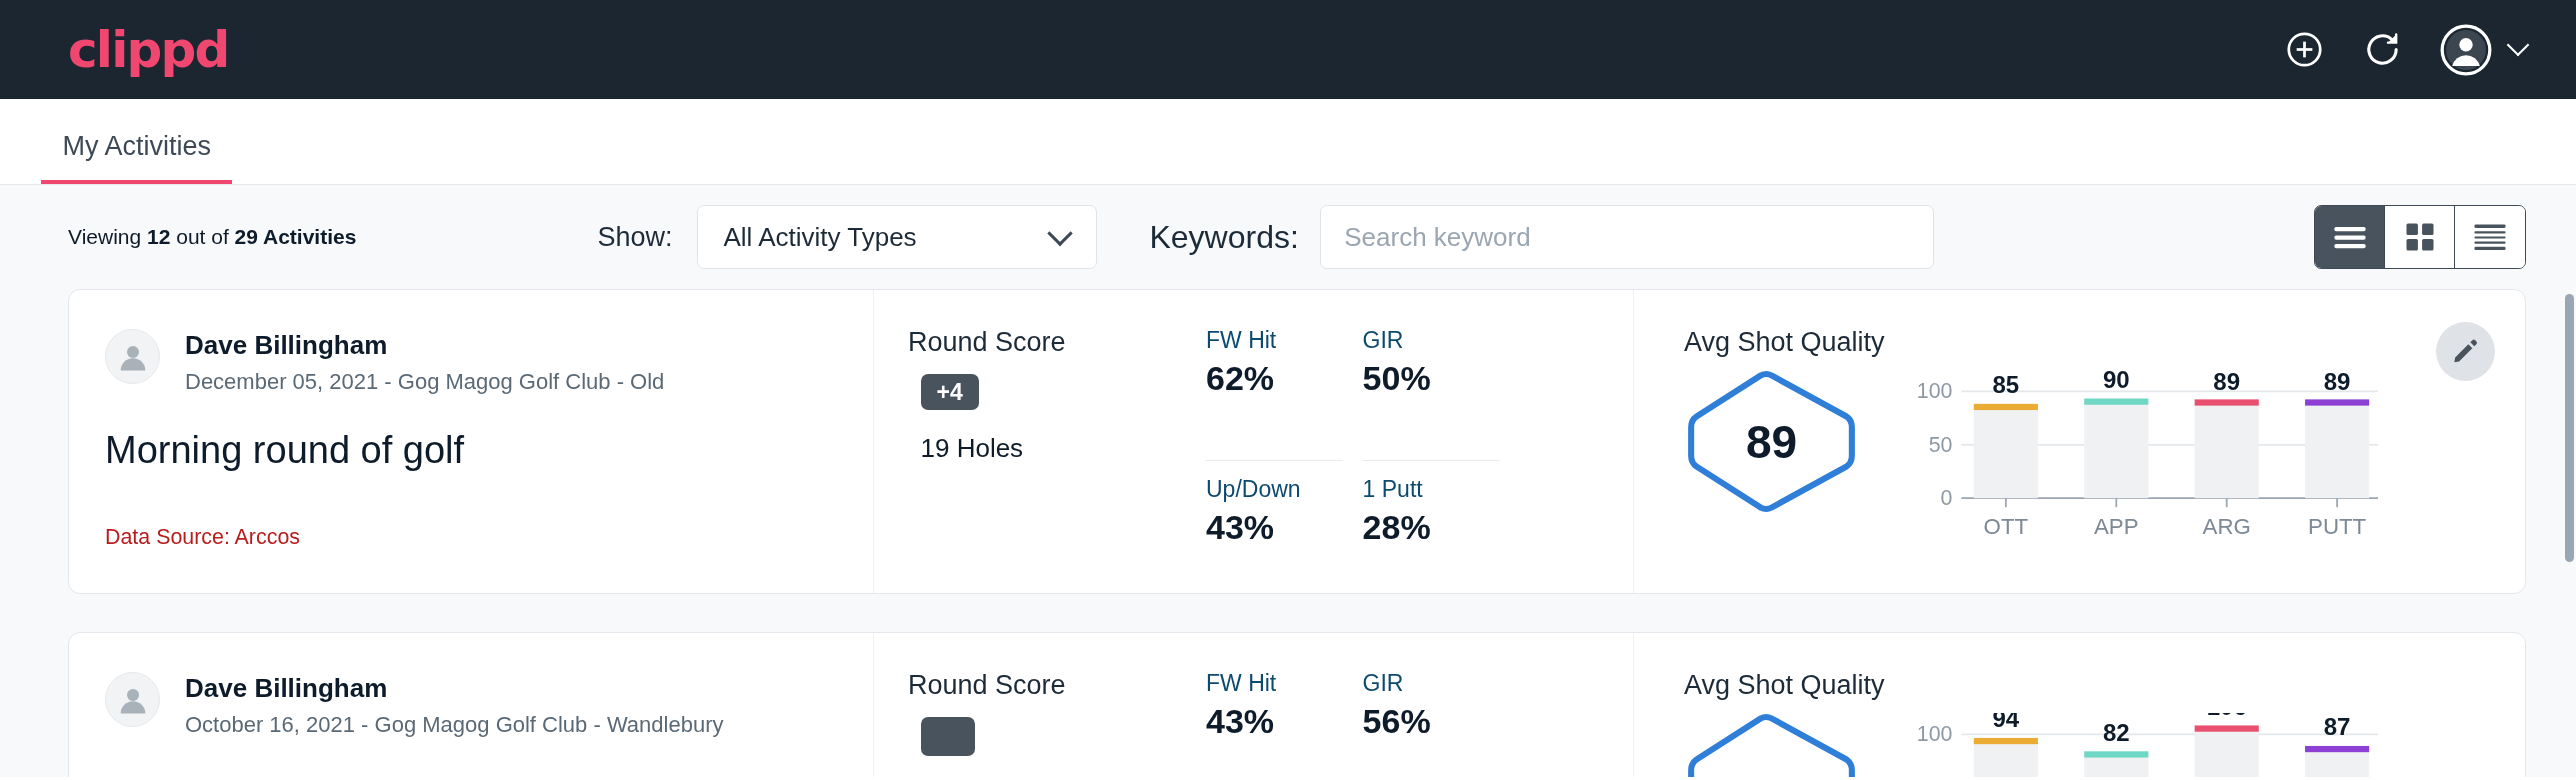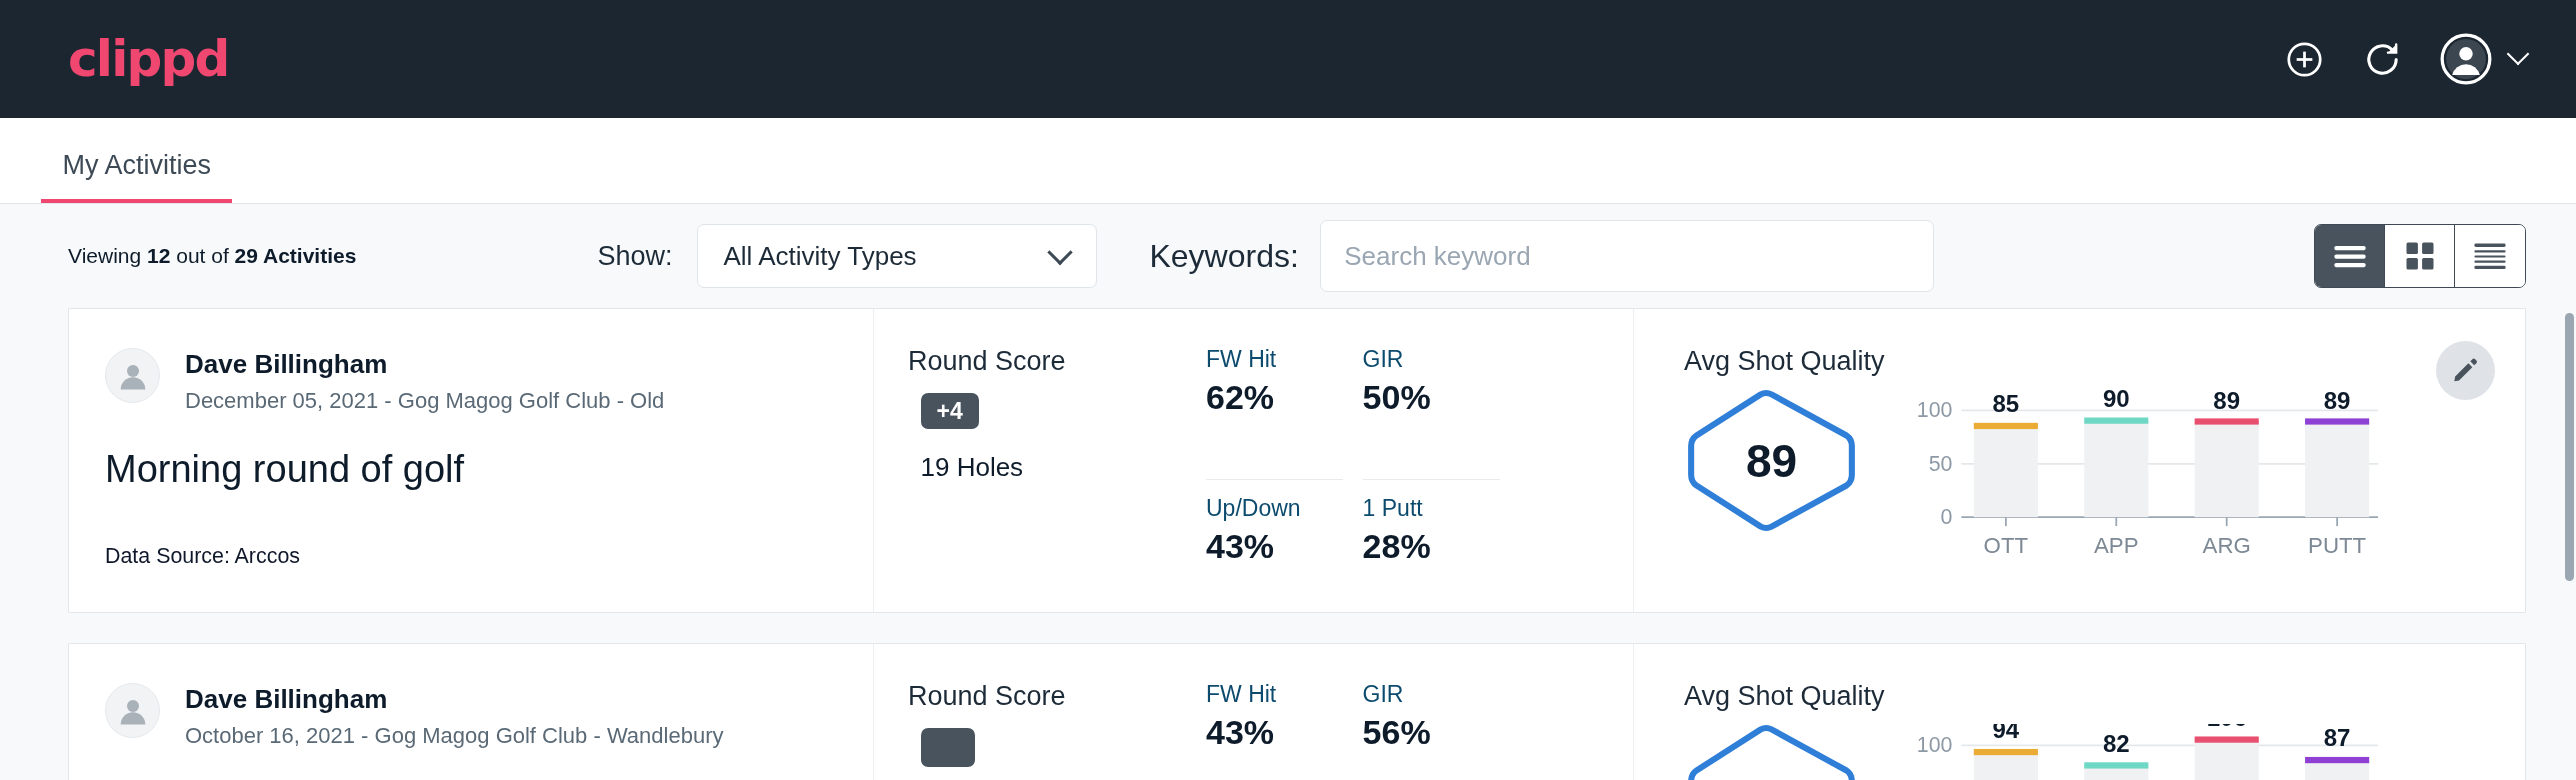--- a/index.html
+++ b/index.html
@@ -6,21 +6,21 @@
   html, body {
     width: 2576px;
     height: 780px;
     overflow: hidden;
     background: #ffffff;
     font-family: "Liberation Sans", sans-serif;
   }
 
   
   .topnav {
-    height: 118px;
+    height: 99px;
     background: #1b2630;
     display: flex;
     align-items: center;
     padding: 0 50px 0 68px;
   }
   .logo {
     font-size: 50px;
     font-weight: bold;
     color: #ef476f;
     letter-spacing: -1.8px;
@@ -92,21 +92,21 @@
   }
   .select-box .sel-chev {
     position: absolute; right: 27px; top: 50%;
     width: 18px; height: 18px;
     border-right: 3.6px solid #3d4a56;
     border-bottom: 3.6px solid #3d4a56;
     transform: translateY(-70%) rotate(45deg);
   }
   .kw-label { font-size: 32px; color: #1d2b38; margin: 0 21.4px 0 52px; }
   .kw-input {
-    width: 614px; height: 72px;
+    width: 614px; height: 64px;
     background: #ffffff;
     border: 1.8px solid #dfe4e9;
     border-radius: 7.1px;
     padding: 12px 23px;
     font-size: 26px;
     font-family: "Liberation Sans", sans-serif;
     color: #1d2b38;
   }
   .kw-input::placeholder { color: #9aa6b2; }
   .viewtoggle {
@@ -131,23 +131,23 @@
   .scrollarea {
     background: #f7f9fb;
     height: 488px;
     padding: 0 50px 0 68px;
     position: relative;
     overflow: hidden;
   }
   .card {
     background: #ffffff;
     border: 1.8px solid #e3e7eb;
-    border-radius: 1px;
+    border-radius: 12px;
     height: 305px;
-    margin-bottom: 30px;
+    margin-bottom: 38px;
     display: flex;
     position: relative;
   }
 
   .col-info {
     width: 805px;
     padding: 39px 36px 0 36px;
     border-right: 1.8px solid #edf0f3;
     position: relative;
   }
@@ -156,21 +156,21 @@
     width: 55px; height: 55px;
     border-radius: 50%;
     background: #f1f3f5;
     border: 1.8px solid #e6e9ec;
     display: flex; align-items: center; justify-content: center;
     flex: none;
   }
   .person-name { font-size: 26px; font-weight: bold; color: #0d1b2a; line-height: 1.25; }
   .person-meta { font-size: 22px; color: #5a6976; margin-top: 7.1px; }
   .card-title { font-size: 38px; color: #0d1b2a; margin-top: 34px; font-weight: normal; }
-  .card-source { font-size: 21.4px; color: #0f172a; position: absolute; bottom: 43px; left: 36px; }
+  .card-source { font-size: 21.4px; color: #b91c1c; position: absolute; bottom: 43px; left: 36px; }
 
   .col-score {
     width: 305px;
     padding: 37px 0 0 34px;
     position: relative;
   }
   .sec-label { font-size: 27px; color: #1d2b38; }
   .score-row { display: flex; align-items: flex-end; margin-top: 16px; }
   .score-num { font-size: 96px; font-weight: bold; color: #0d1b2a; line-height: 0.96; letter-spacing: -1.8px; }
   .score-side { display:flex; flex-direction: column; margin-left: 12.5px; }

